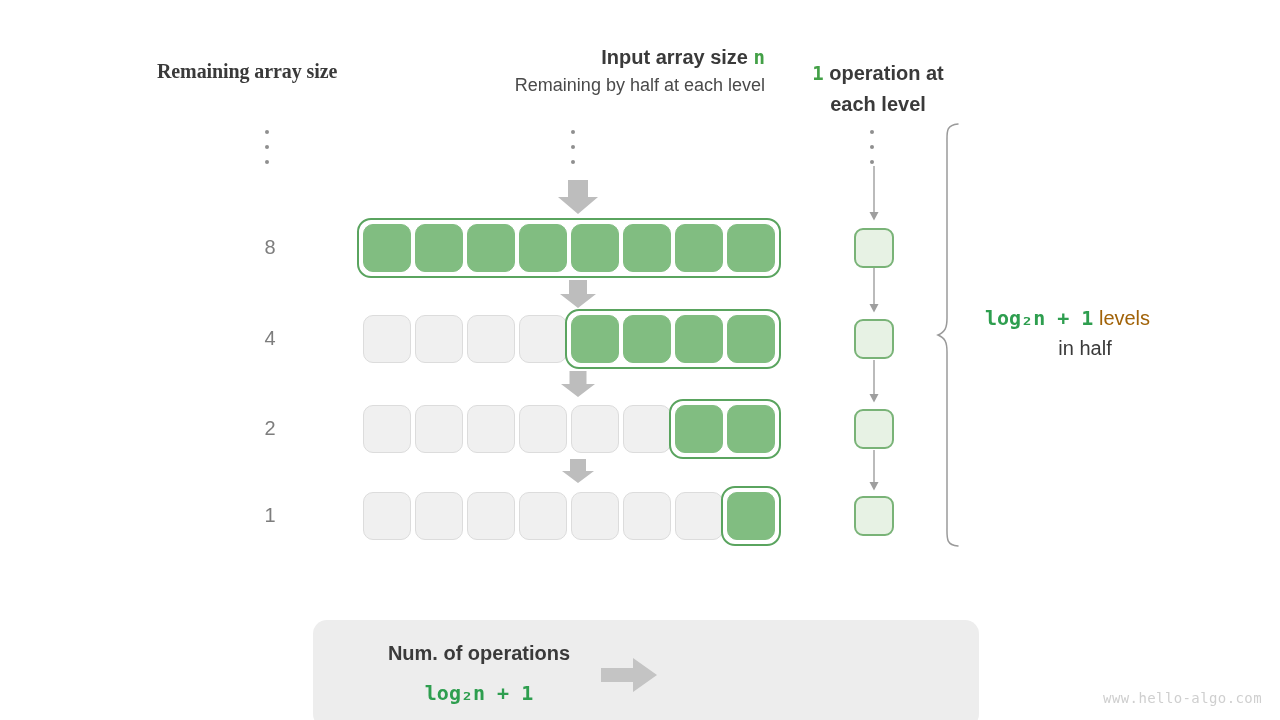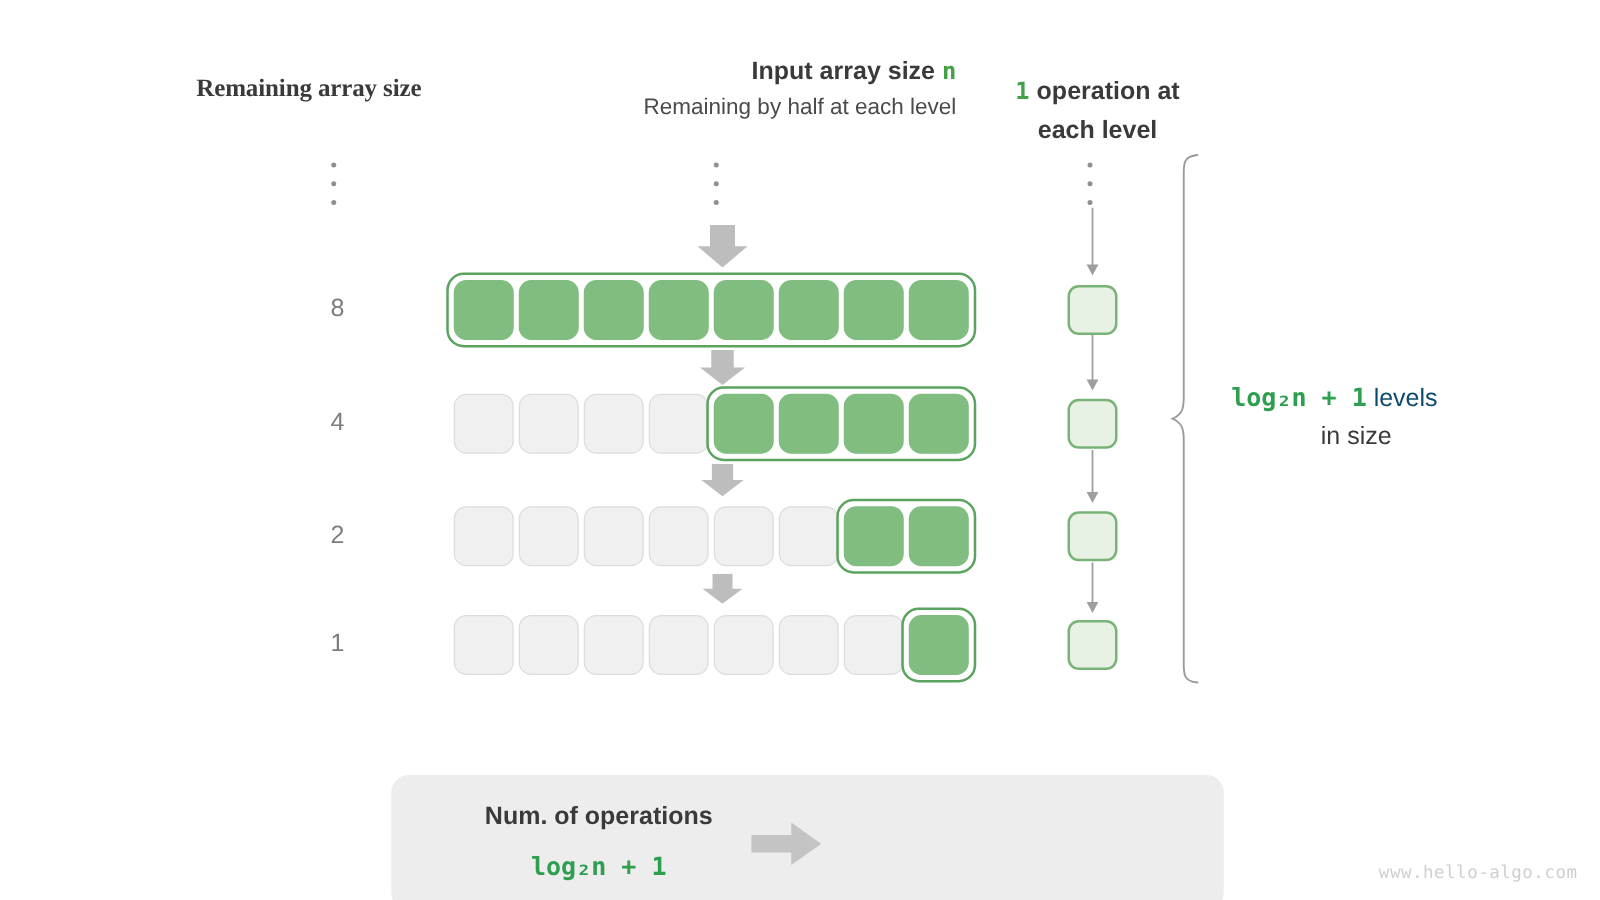--- a/index.html
+++ b/index.html
@@ -135,21 +135,21 @@
     left: 985px; top: 303px;
     width: 240px; text-align: left;
     line-height: 1.5;
   }
   .brace-note .l1 { font-size: 20px; white-space: nowrap; }
   .brace-note .l2 { font-size: 20px; color: #3a3a3a; text-align: center; width: 200px;}
   .bn-green {
     font-family: "DejaVu Sans Mono", monospace;
     color: #2e9e4f; font-weight: bold;
   }
-  .bn-plain { color: #0c4a6e; }
+  .bn-plain { color: #a16207; }
 
   
   .watermark {
     position: absolute;
     right: 18px; bottom: 14px;
     font-family: "DejaVu Sans Mono", monospace;
     font-size: 14px;
     color: #cfcfcf;
     letter-spacing: 0.4px;
   }
@@ -274,21 +274,21 @@
              C 11 206, 9 210, 2 213
              C 9 216, 11 220, 11 230
              L 11 406
              C 11 416, 10 423, 22 424" fill="none" stroke="#9a9a9a" stroke-width="1.5" stroke-linecap="round"></path>
   </svg>
 
   <div class="brace-note">
     <div class="l1">
       <span class="bn-green">log₂n + 1</span><span class="bn-plain"> levels</span>
     </div>
-    <div class="l2">in size</div>
+    <div class="l2">in half</div>
   </div>
 
   <div class="summary">
     <div class="sum-col" style="left:26px; top:22px; width:280px;">
       <div class="sum-title">Num. of operations</div>
       <div class="sum-val">log₂n + 1</div>
     </div>
 
     <svg class="abs" style="left:288px; top:38px;" width="56" height="34">
       <path d="M0 10 H32 V0 L56 17 L32 34 V24 H0 Z" fill="#c4c4c4"></path>

